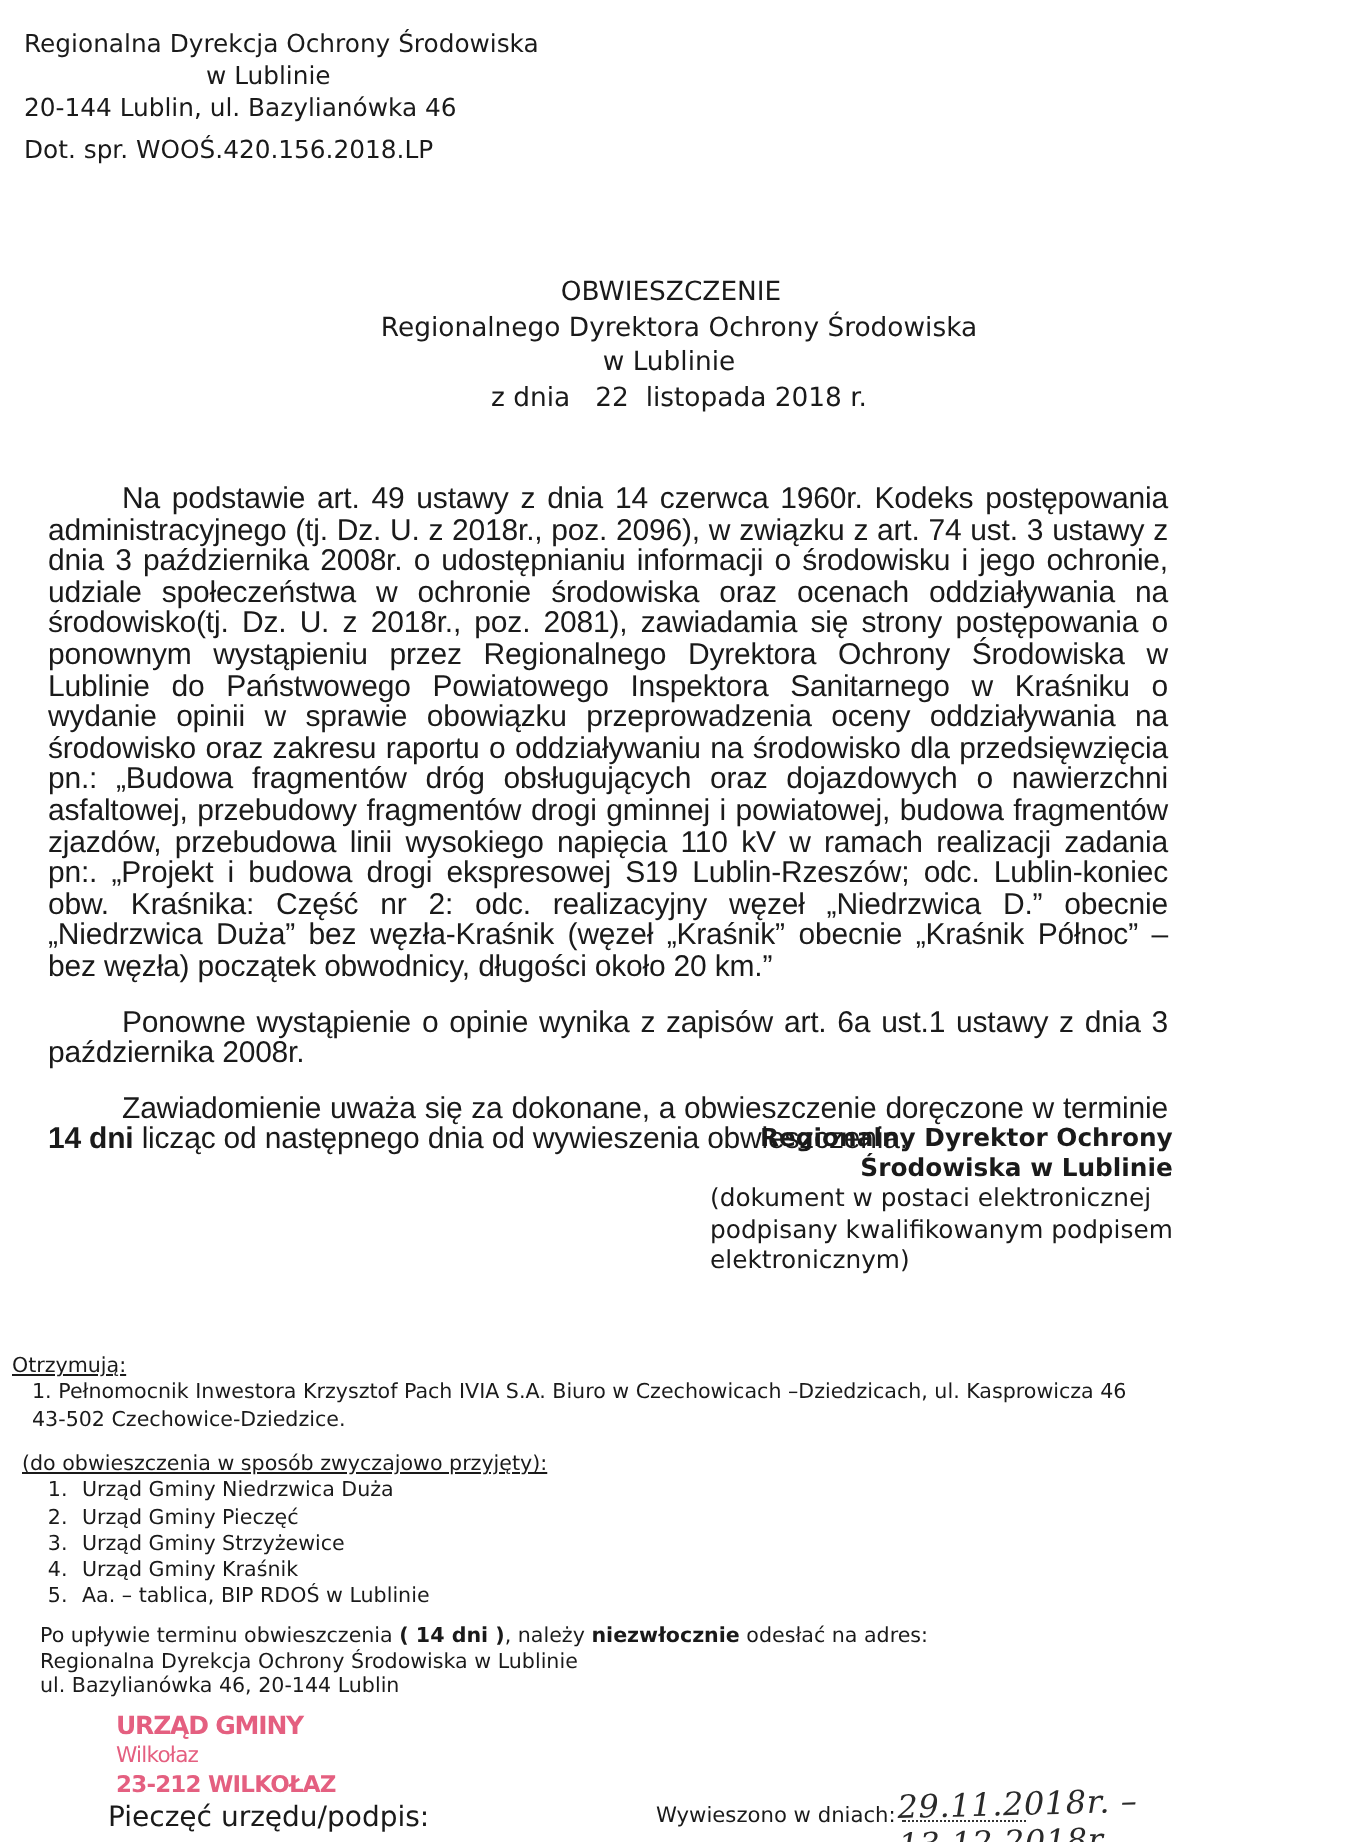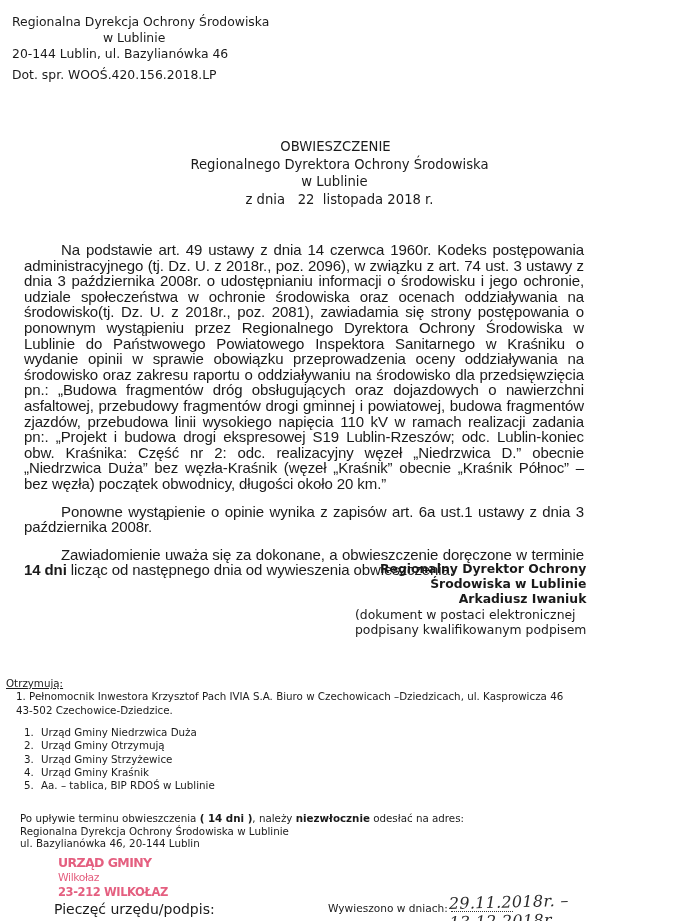--- a/index.html
+++ b/index.html
@@ -71,35 +71,36 @@
 
 <div class="abs body-text">
   <p>Na podstawie art. 49 ustawy z dnia 14 czerwca 1960r. Kodeks postępowania administracyjnego (tj. Dz. U. z 2018r., poz. 2096), w związku z art. 74 ust. 3 ustawy z dnia 3 października 2008r. o udostępnianiu informacji o środowisku i jego ochronie, udziale społeczeństwa w ochronie środowiska oraz ocenach oddziaływania na środowisko(tj. Dz. U. z 2018r., poz. 2081), zawiadamia się strony postępowania o ponownym wystąpieniu przez Regionalnego Dyrektora Ochrony Środowiska w Lublinie do Państwowego Powiatowego Inspektora Sanitarnego w Kraśniku o wydanie opinii w sprawie obowiązku przeprowadzenia oceny oddziaływania na środowisko oraz zakresu raportu o oddziaływaniu na środowisko dla przedsięwzięcia pn.: „Budowa fragmentów dróg obsługujących oraz dojazdowych o nawierzchni asfaltowej, przebudowy fragmentów drogi gminnej i powiatowej, budowa fragmentów zjazdów, przebudowa linii wysokiego napięcia 110 kV w ramach realizacji zadania pn:. „Projekt i budowa drogi ekspresowej S19 Lublin-Rzeszów; odc. Lublin-koniec obw. Kraśnika: Część nr 2: odc. realizacyjny węzeł „Niedrzwica D.” obecnie „Niedrzwica Duża” bez węzła-Kraśnik (węzeł „Kraśnik” obecnie „Kraśnik Północ” – bez węzła) początek obwodnicy, długości około 20 km.”</p>
   <p>Ponowne wystąpienie o opinie wynika z zapisów art. 6a ust.1 ustawy z dnia 3 października 2008r.</p>
   <p><span>Zawiadomienie uważa się za dokonane, a obwieszczenie doręczone w terminie </span><b>14 dni</b><span> licząc od następnego dnia od wywieszenia obwieszczenia.</span></p>
 </div>
 
 <div class="abs sign">
   <div class="b n1">Regionalny Dyrektor Ochrony</div>
   <div class="b n1">Środowiska w Lublinie</div>
-  <div class="b n2">Arkadiusz Iwaniuk</div>
   <div>(dokument w postaci elektronicznej</div>
   <div>podpisany kwalifikowanym podpisem</div>
+  <div>elektronicznym)</div>
 </div>
 
 <div class="abs recv">
   <div class="u">Otrzymują:</div>
   <div class="item">1. Pełnomocnik Inwestora Krzysztof Pach IVIA S.A. Biuro w Czechowicach –Dziedzicach, ul. Kasprowicza 46</div>
   <div class="item2">43-502 Czechowice-Dziedzice.</div>
 </div>
 
 <div class="abs list2">
+  <div class="u">(do obwieszczenia w sposób zwyczajowo przyjęty):</div>
   <ol>
     <li>Urząd Gminy Niedrzwica Duża</li>
-    <li>Urząd Gminy Otrzymują</li>
+    <li>Urząd Gminy Pieczęć</li>
     <li>Urząd Gminy Strzyżewice</li>
     <li>Urząd Gminy Kraśnik</li>
     <li>Aa. – tablica, BIP RDOŚ w Lublinie</li>
   </ol>
 </div>
 
 <div class="abs notice">
   <div><span>Po upływie terminu obwieszczenia </span><b>( 14 dni )</b><span>, należy </span><b>niezwłocznie</b><span> odesłać na adres:</span></div>
   <div>Regionalna Dyrekcja Ochrony Środowiska w Lublinie</div>
   <div>ul. Bazylianówka 46, 20-144 Lublin</div>

